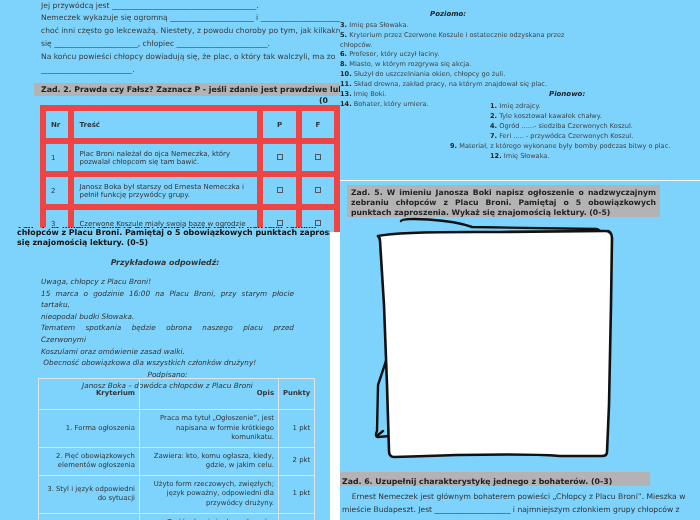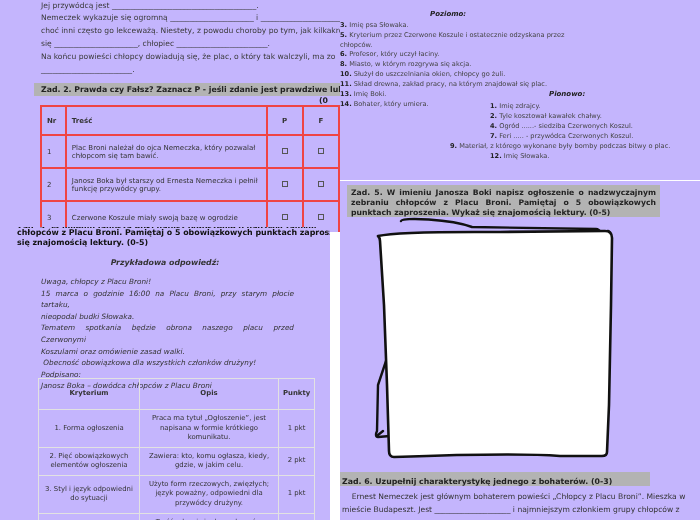--- a/index.html
+++ b/index.html
@@ -1,39 +1,39 @@
 <!DOCTYPE html>
 <html><head>
 <meta charset="utf-8">
 <style>
   html, body { margin:0; padding:0; }
   body { width:700px; height:520px; position:relative; overflow:hidden; background:#ffffff;
          font-family:"DejaVu Sans", sans-serif; color:#333; }
-  .frag { position:absolute; overflow:hidden; background:#c4b5fd; }
+  .frag { position:absolute; overflow:hidden; background:#7dd3fc; }
   
   #f1 { left:0; top:0; width:340px; height:232px; }
   #f1 .para { position:absolute; left:41px; font-size:7.6px; color:#3a3a3a; white-space:nowrap; line-height:12px; }
   .head-bar { position:absolute; background:#b3b3b3; color:#222; font-weight:bold; white-space:nowrap; }
   #f1 .head-bar { left:34px; top:83px; width:320px; height:13px; font-size:7.8px; line-height:13px; padding-left:7px; }
   #f1 .pts { position:absolute; right:12px; top:96px; font-size:7.8px; font-weight:bold; color:#222; }
   table.tf { position:absolute; left:40px; top:105px; border-collapse:collapse; font-size:7px; color:#333; }
-  table.tf td, table.tf th { border:2px solid #ef4444; padding:3px 5px; vertical-align:middle; text-align:left; }
+  table.tf td, table.tf th { border:6px solid #ef4444; padding:3px 5px; vertical-align:middle; text-align:left; }
   table.tf th { font-weight:bold; height:21px; }
   table.tf td.c, table.tf th.c { text-align:center; }
   .box { display:inline-block; width:4px; height:4px; border:1px solid #555; }
   
   #f2 { left:0; top:227px; width:330px; height:293px; }
   #f2 .task { position:absolute; left:17px; top:0; width:320px; font-size:7.9px; font-weight:bold; color:#111; line-height:10px; }
   #f2 .task .clip { display:block; height:5px; overflow:hidden; line-height:10px; margin-top:-4px; }
   #f2 .sample-title { position:absolute; left:0; width:330px; top:31px; text-align:center; font-size:7.8px; font-weight:bold; font-style:italic; }
   #f2 .letter { position:absolute; left:41px; top:49px; width:253px; font-size:7.3px; font-style:italic; line-height:11.6px; color:#333; }
   #f2 .letter .j { text-align:justify; text-align-last:left; }
-  #f2 .letter .r { text-align:left; }
+  #f2 .letter .r { text-align:center; }
   table.crit { position:absolute; left:38px; top:151px; border-collapse:collapse; font-size:6.9px; color:#333; }
-  table.crit td, table.crit th { border:1px solid #e2e2e2; padding:4px 4px; vertical-align:middle; text-align:center; line-height:9.5px; }
+  table.crit td, table.crit th { border:1px solid #e2e2e2; padding:4px 4px; vertical-align:middle; text-align:right; line-height:9.5px; }
   table.crit th { font-weight:bold; height:22px; }
   
   #f3 { left:340px; top:0; width:360px; height:180px; font-size:6.6px; color:#444; }
   .clue { position:absolute; white-space:nowrap; text-align:left; line-height:10.3px; }
   .clue b { color:#222; }
   .clue-title { position:absolute; font-style:italic; font-weight:bold; font-size:7px; color:#222;text-align:right; }
   
   #f4 { left:340px; top:181px; width:360px; height:339px; }
   #f4 .head-bar { left:7px; top:4px; width:313px; height:32px; font-size:7.7px; line-height:10px; padding:3px 4px; white-space:normal; box-sizing:border-box; text-align:justify; }
   #f4 svg { position:absolute; left:20px; top:24px; }

